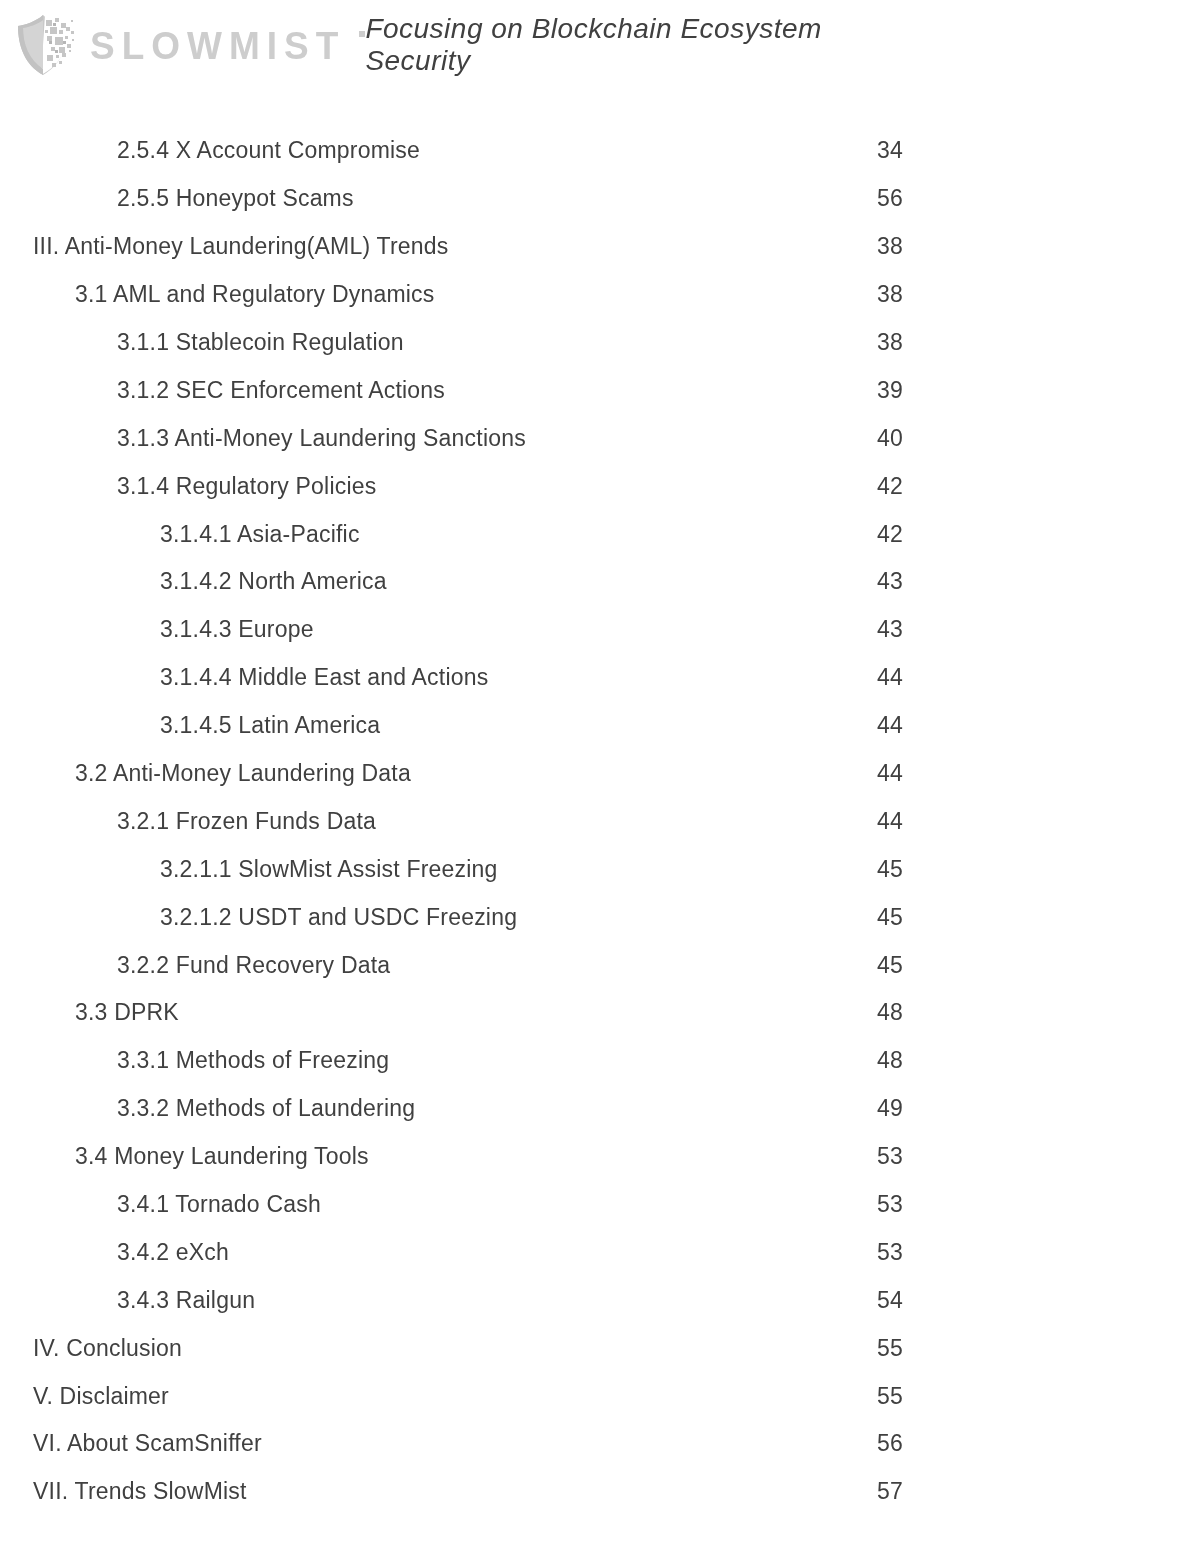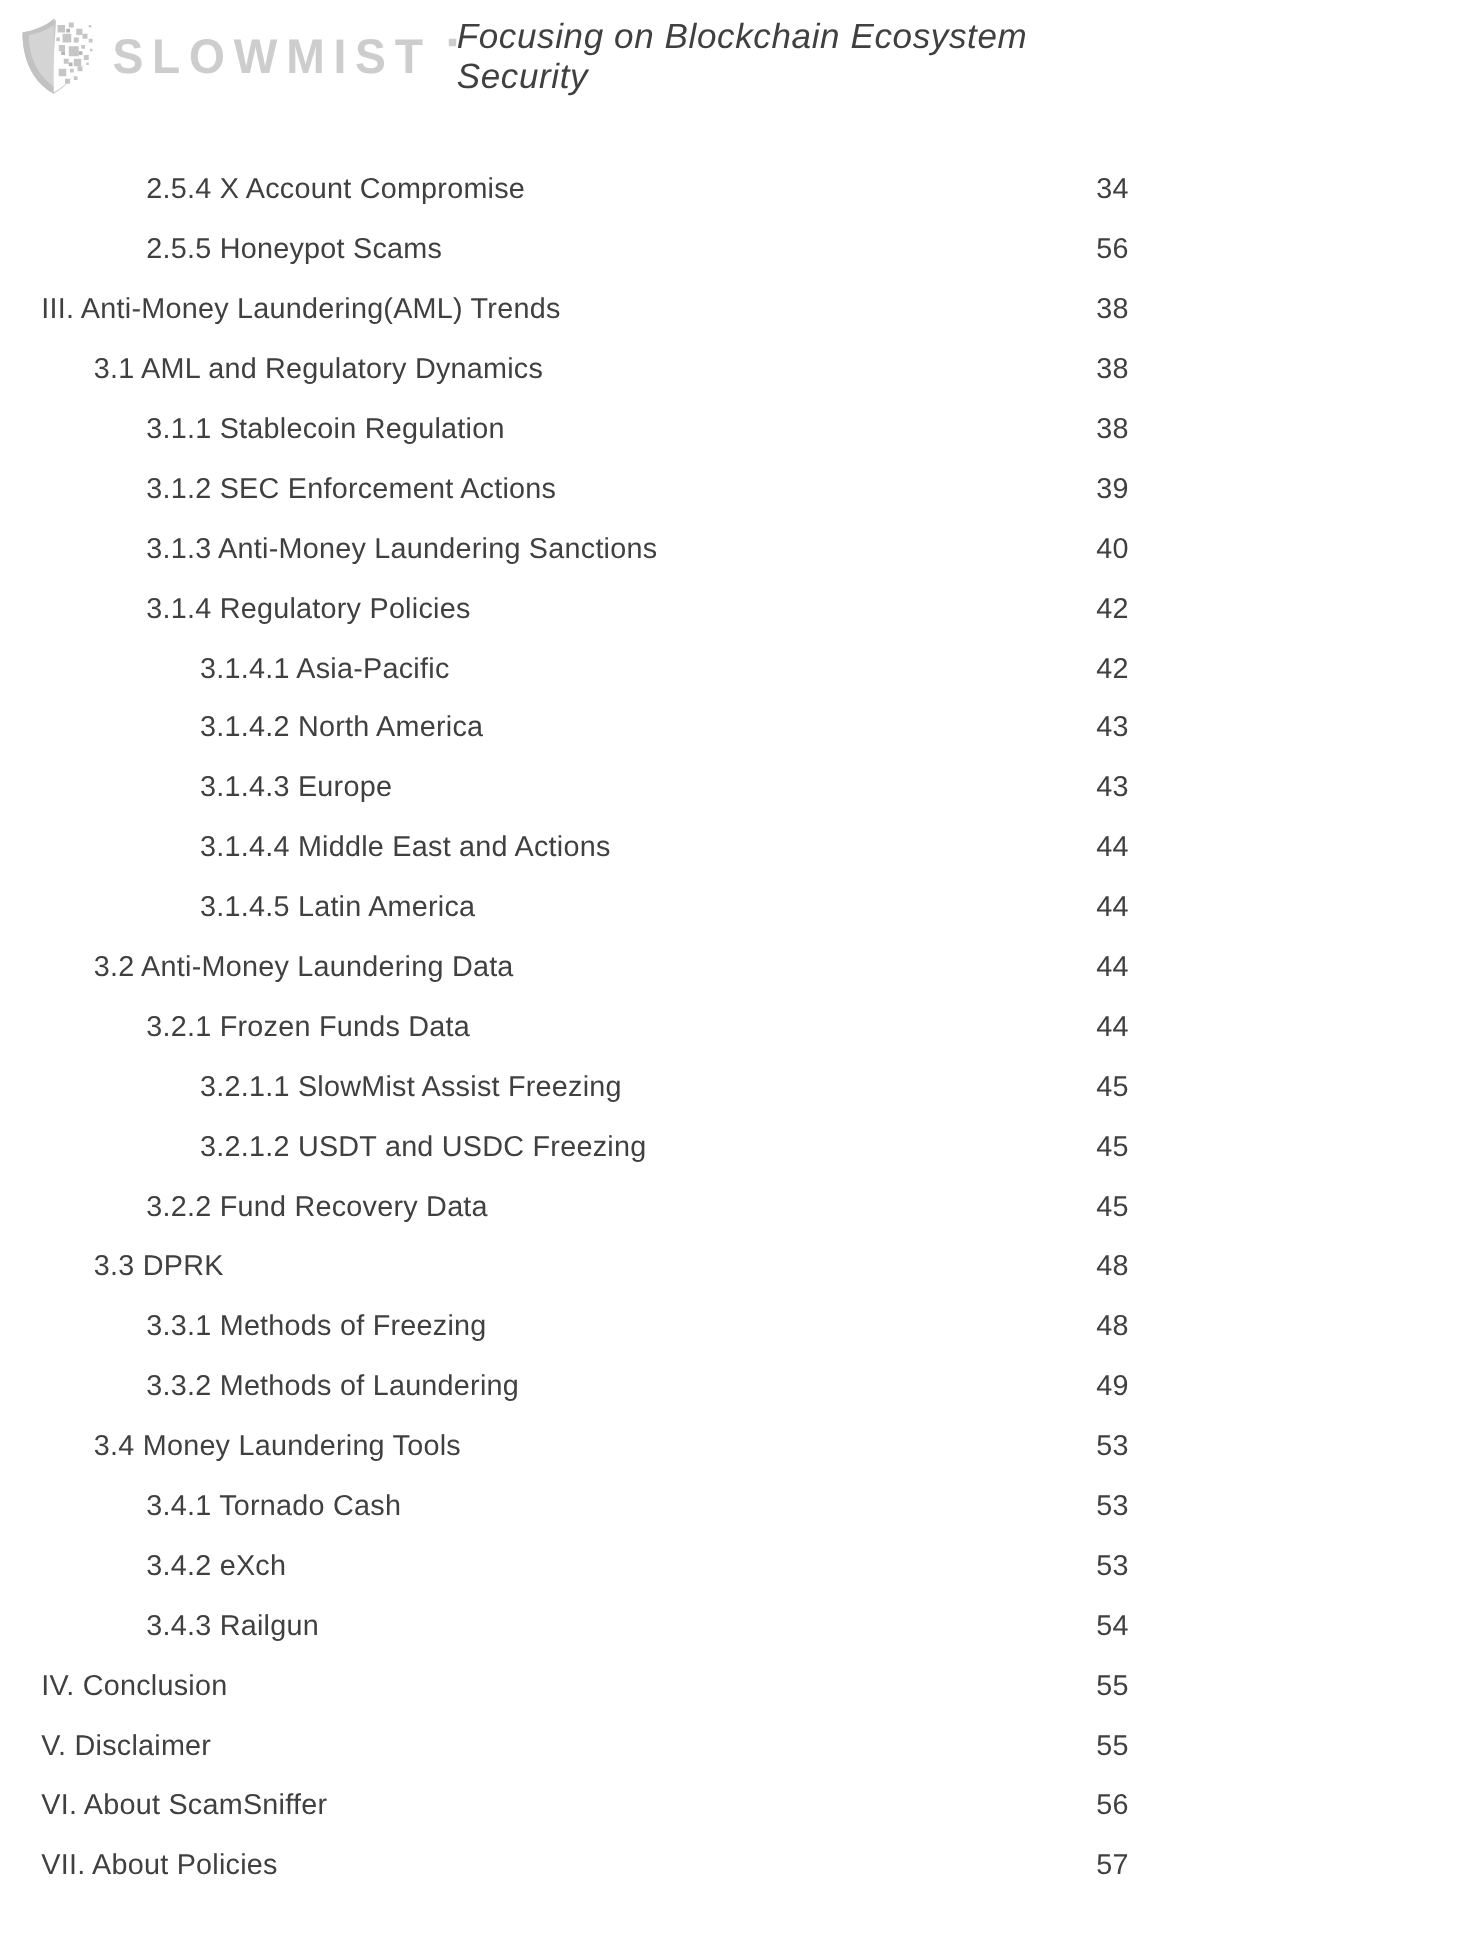--- a/index.html
+++ b/index.html
@@ -270,18 +270,18 @@
     <span class="toc-label">V. Disclaimer</span>
     <span class="toc-page">55</span>
   </div>
 
   <div class="toc-row level-0">
     <span class="toc-label">VI. About ScamSniffer</span>
     <span class="toc-page">56</span>
   </div>
 
   <div class="toc-row level-0">
-    <span class="toc-label">VII. About Policies</span>
+    <span class="toc-label">VII. Trends SlowMist</span>
     <span class="toc-page">57</span>
   </div>
 </div>
 
 </div>
 
 </body></html>

